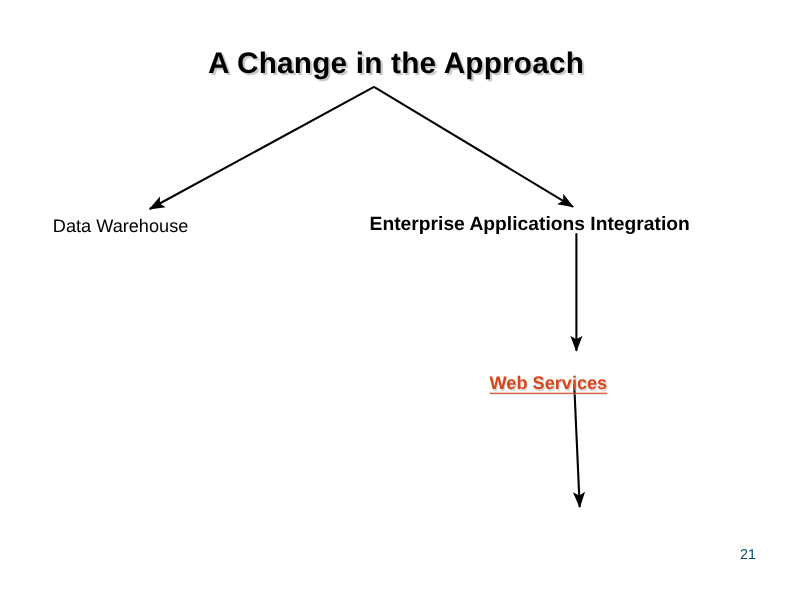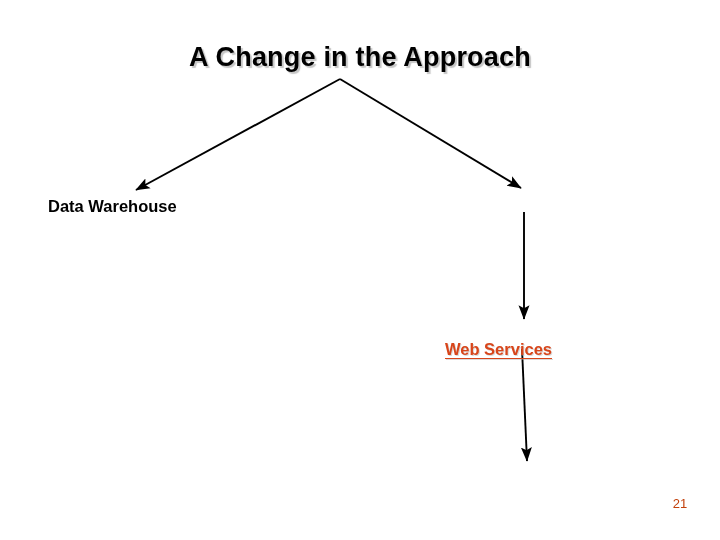--- a/index.html
+++ b/index.html
@@ -38,21 +38,21 @@
     font-size: 27px;
     font-weight: bold;
     color: #000000;
     letter-spacing: 0.2px;
     text-shadow: 2px 2px 1px rgba(150,150,150,0.55);
   }
   #label-dw {
     left: 48px;
     top: 197px;
     font-size: 16.5px;
-    font-weight: bold;
+    font-weight: normal;
     color: #000000;
   }
   #label-eai {
     left: 336px;
     top: 193px;
     font-size: 17.5px;
     font-weight: bold;
     color: #000000;
   }
   #label-ws {
@@ -73,21 +73,21 @@
     text-underline-offset: 3px;
     text-shadow: 1px 1px 0 rgba(170,170,170,0.45);
   }
   #page-number {
     left: 660px;
     top: 496px;
     width: 40px;
     text-align: center;
     font-size: 13px;
     font-weight: normal;
-    color: #c2410c;
+    color: #0c4a6e;
   }
 </style>
 </head>
 <body>
 
 <div id="slide" style="background: rgb(255, 255, 255); border-radius: 26px;">
 
   <div class="txt" id="slide-title">A Change in the Approach</div>
 
   <svg id="arrow-layer" viewBox="0 0 720 540">
@@ -101,19 +101,20 @@
 
     <line x1="340" y1="79" x2="521" y2="188" stroke="#000000" stroke-width="1.9" marker-end="url(#head)"></line>
 
     <line x1="524" y1="212" x2="524" y2="319" stroke="#000000" stroke-width="1.9" marker-end="url(#head)"></line>
 
     <line x1="522" y1="349" x2="527" y2="461" stroke="#000000" stroke-width="1.9" marker-end="url(#head)"></line>
   </svg>
 
   <div class="txt" id="label-dw" style="color: rgb(0, 0, 0); text-decoration-color: rgb(0, 0, 0);">Data Warehouse</div>
 
+  <div class="txt" id="label-eai" style="color: rgb(0, 0, 0); text-decoration-color: rgb(0, 0, 0);">Enterprise Applications Integration</div>
 
   <div class="txt" id="label-ws" style="color: rgb(216, 69, 26); text-decoration-color: rgb(216, 69, 26);">Web Services</div>
 
 
   <div class="txt" id="page-number">21</div>
 
 </div>
 
 </body></html>

